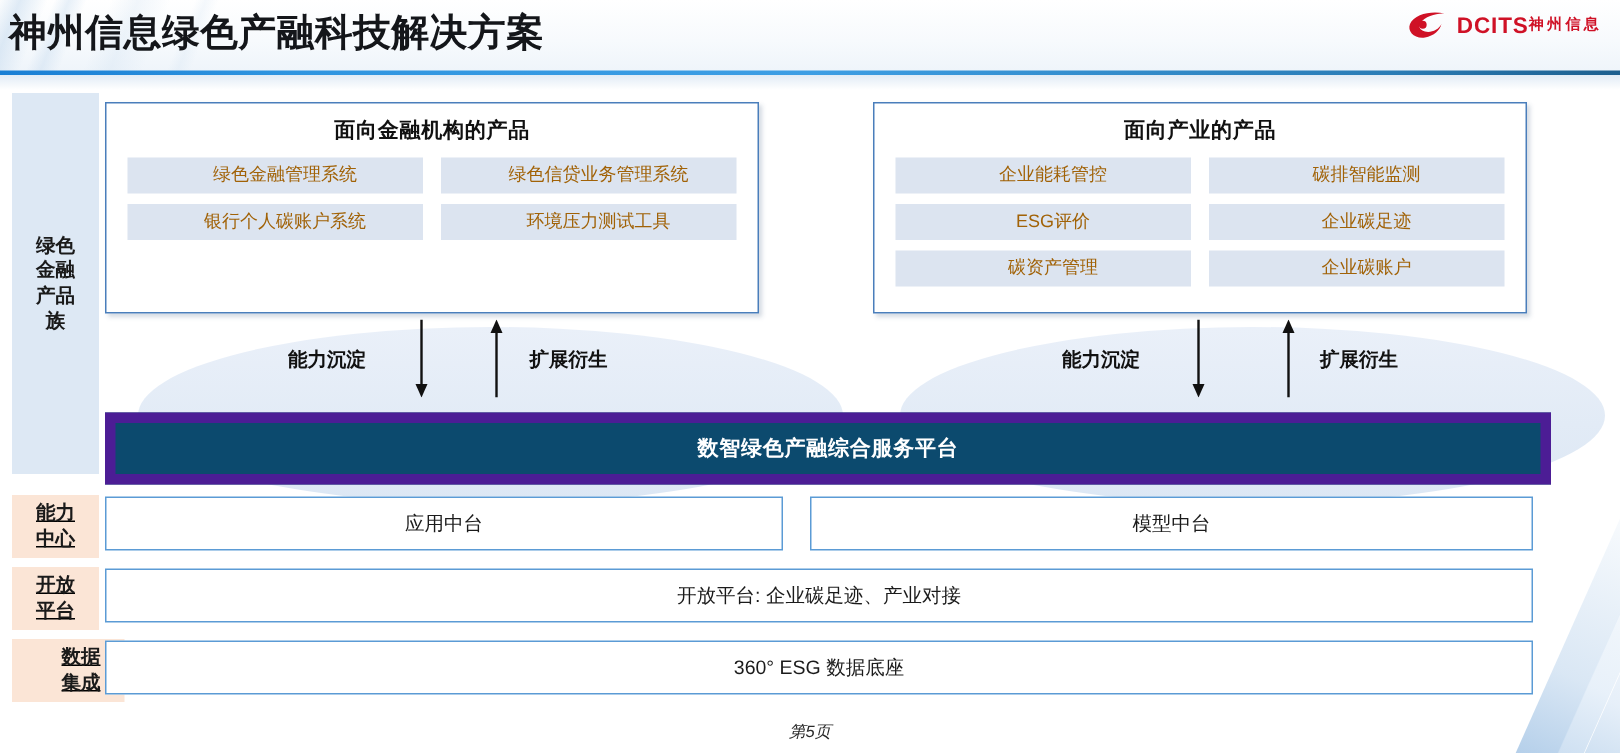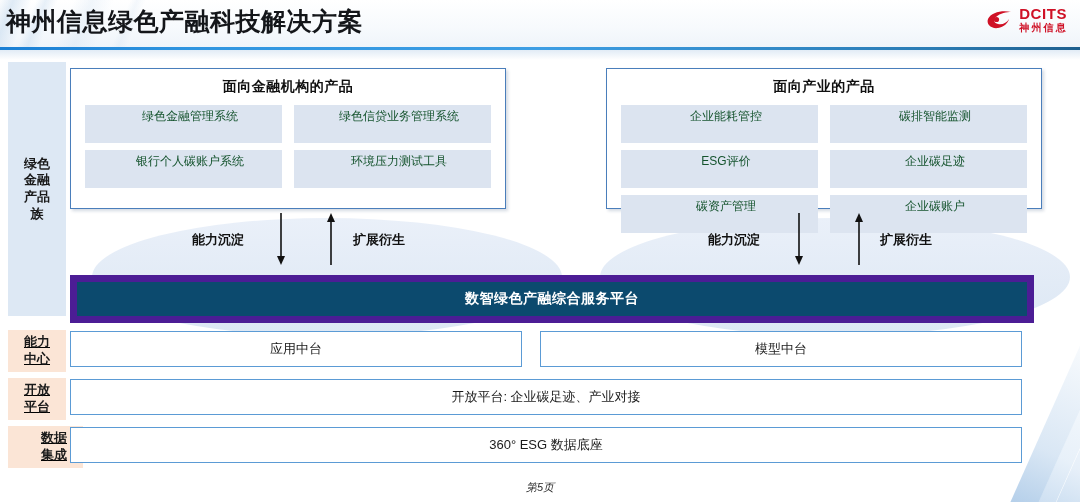--- a/index.html
+++ b/index.html
@@ -36,21 +36,21 @@
     background:linear-gradient(90deg,#1a7fd4 0%,#2f95e0 18%,#3d9ee4 50%,#2a7cb5 86%,#1d5f8e 100%);
   }
   .hdr-rule-soft{
     position:absolute;left:0;top:50px;width:1080px;height:10px;
     background:linear-gradient(180deg,rgba(220,232,244,.85) 0%,rgba(255,255,255,0) 100%);
   }
 
   
   .logo{position:absolute;right:12px;top:6px;display:flex;align-items:center;gap:5px;}
   .logo-mark{width:28px;height:22px;position:relative;}
-  .logo-text{display:flex;flex-direction:column;line-height:1;}
+  .logo-text{display:flex;flex-direction:row;line-height:1;}
   .logo-en{font-size:15px;font-weight:bold;color:#cf1126;letter-spacing:.6px;}
   .logo-cn{font-size:10px;font-weight:bold;color:#cf1126;letter-spacing:2.2px;margin-top:2px;}
 
   
   .corner-ribbon{position:absolute;right:-10px;bottom:-18px;width:120px;height:190px;overflow:hidden;pointer-events:none;}
   .corner-ribbon i{position:absolute;display:block;transform:rotate(24deg);transform-origin:bottom left;}
   .rb1{left:28px;bottom:-10px;width:26px;height:230px;background:linear-gradient(180deg,rgba(255,255,255,0) 0%,rgba(205,223,241,.75) 60%,rgba(146,185,224,.85) 100%);}
   .rb2{left:56px;bottom:-10px;width:16px;height:230px;background:linear-gradient(180deg,rgba(255,255,255,0) 10%,rgba(226,237,248,.8) 65%,rgba(183,209,235,.9) 100%);}
   .rb3{left:74px;bottom:-10px;width:30px;height:230px;background:linear-gradient(180deg,rgba(255,255,255,0) 20%,rgba(214,229,245,.6) 70%,rgba(167,199,230,.75) 100%);}
 
@@ -78,32 +78,32 @@
   .hill{position:absolute;border-radius:50%;background:linear-gradient(180deg,#eaf0f9 0%,#e2ebf6 55%,#dce7f4 100%);}
   .hill-l{left:92px;top:218px;width:470px;height:118px;}
   .hill-r{left:600px;top:218px;width:470px;height:118px;}
 
   
   .panel{
     position:absolute;background:#ffffff;border:1.6px solid #4a7ebb;
     box-shadow:2px 2px 3px rgba(120,140,165,.32);
   }
   .panel-l{left:70px;top:68px;width:434px;height:139px;}
-  .panel-r{left:582px;top:68px;width:434px;height:139px;margin-left:24px;}
+  .panel-r{left:582px;top:68px;width:434px;height:139px;}
   .panel-title{
     text-align:center;font-size:14px;font-weight:bold;color:#111;
     margin-top:9px;letter-spacing:.5px;
   }
   .chip-grid{
     display:grid;grid-template-columns:1fr 1fr;gap:7px 12px;
     padding:9px 14px 0 14px;
   }
   .chip{
-    background:#dce4f0;color:#14532d;font-size:12px;
-    text-align:center;line-height:22px;height:38px;
+    background:#dce4f0;color:#a16207;font-size:12px;
+    text-align:center;line-height:22px;height:24px;
     white-space:nowrap;overflow:hidden;padding-left:13px;
   }
 
   
   .arrowgrp{position:absolute;height:60px;}
   .arrowgrp .lbl{
     position:absolute;top:18px;font-size:13px;font-weight:bold;color:#111;white-space:nowrap;
   }
   .arw{position:absolute;top:0;width:12px;height:52px;}
   .arw svg{display:block;}

